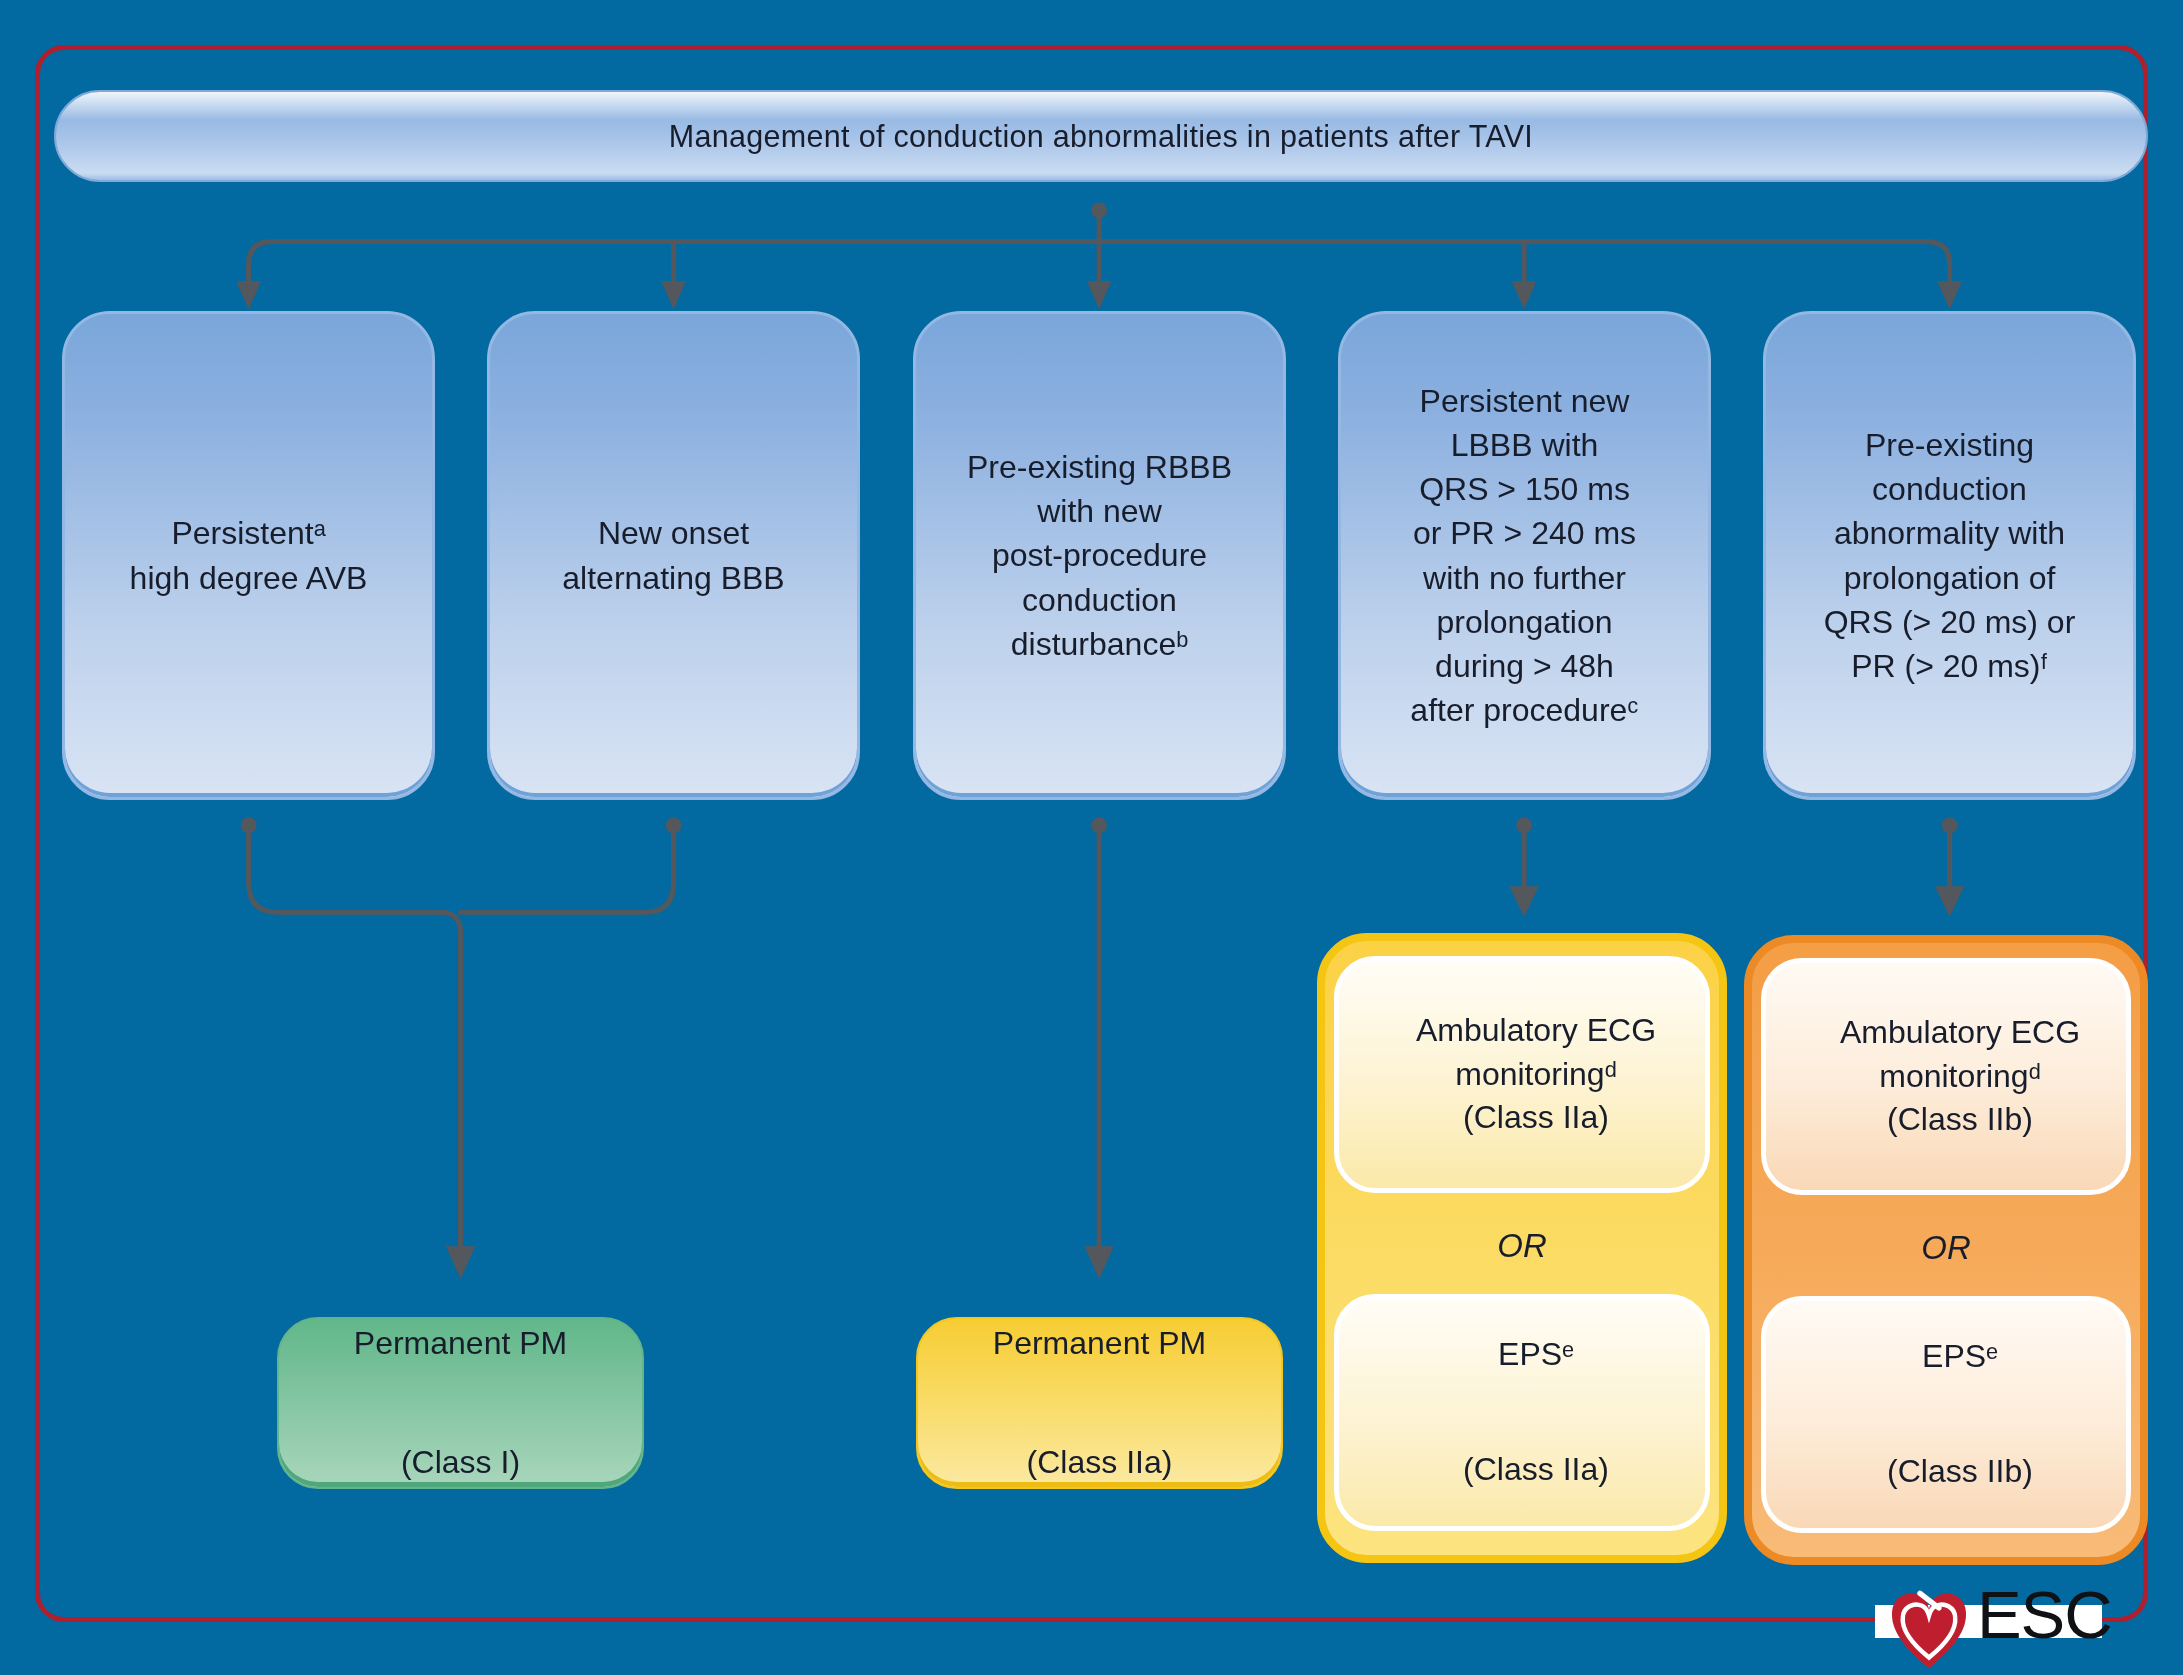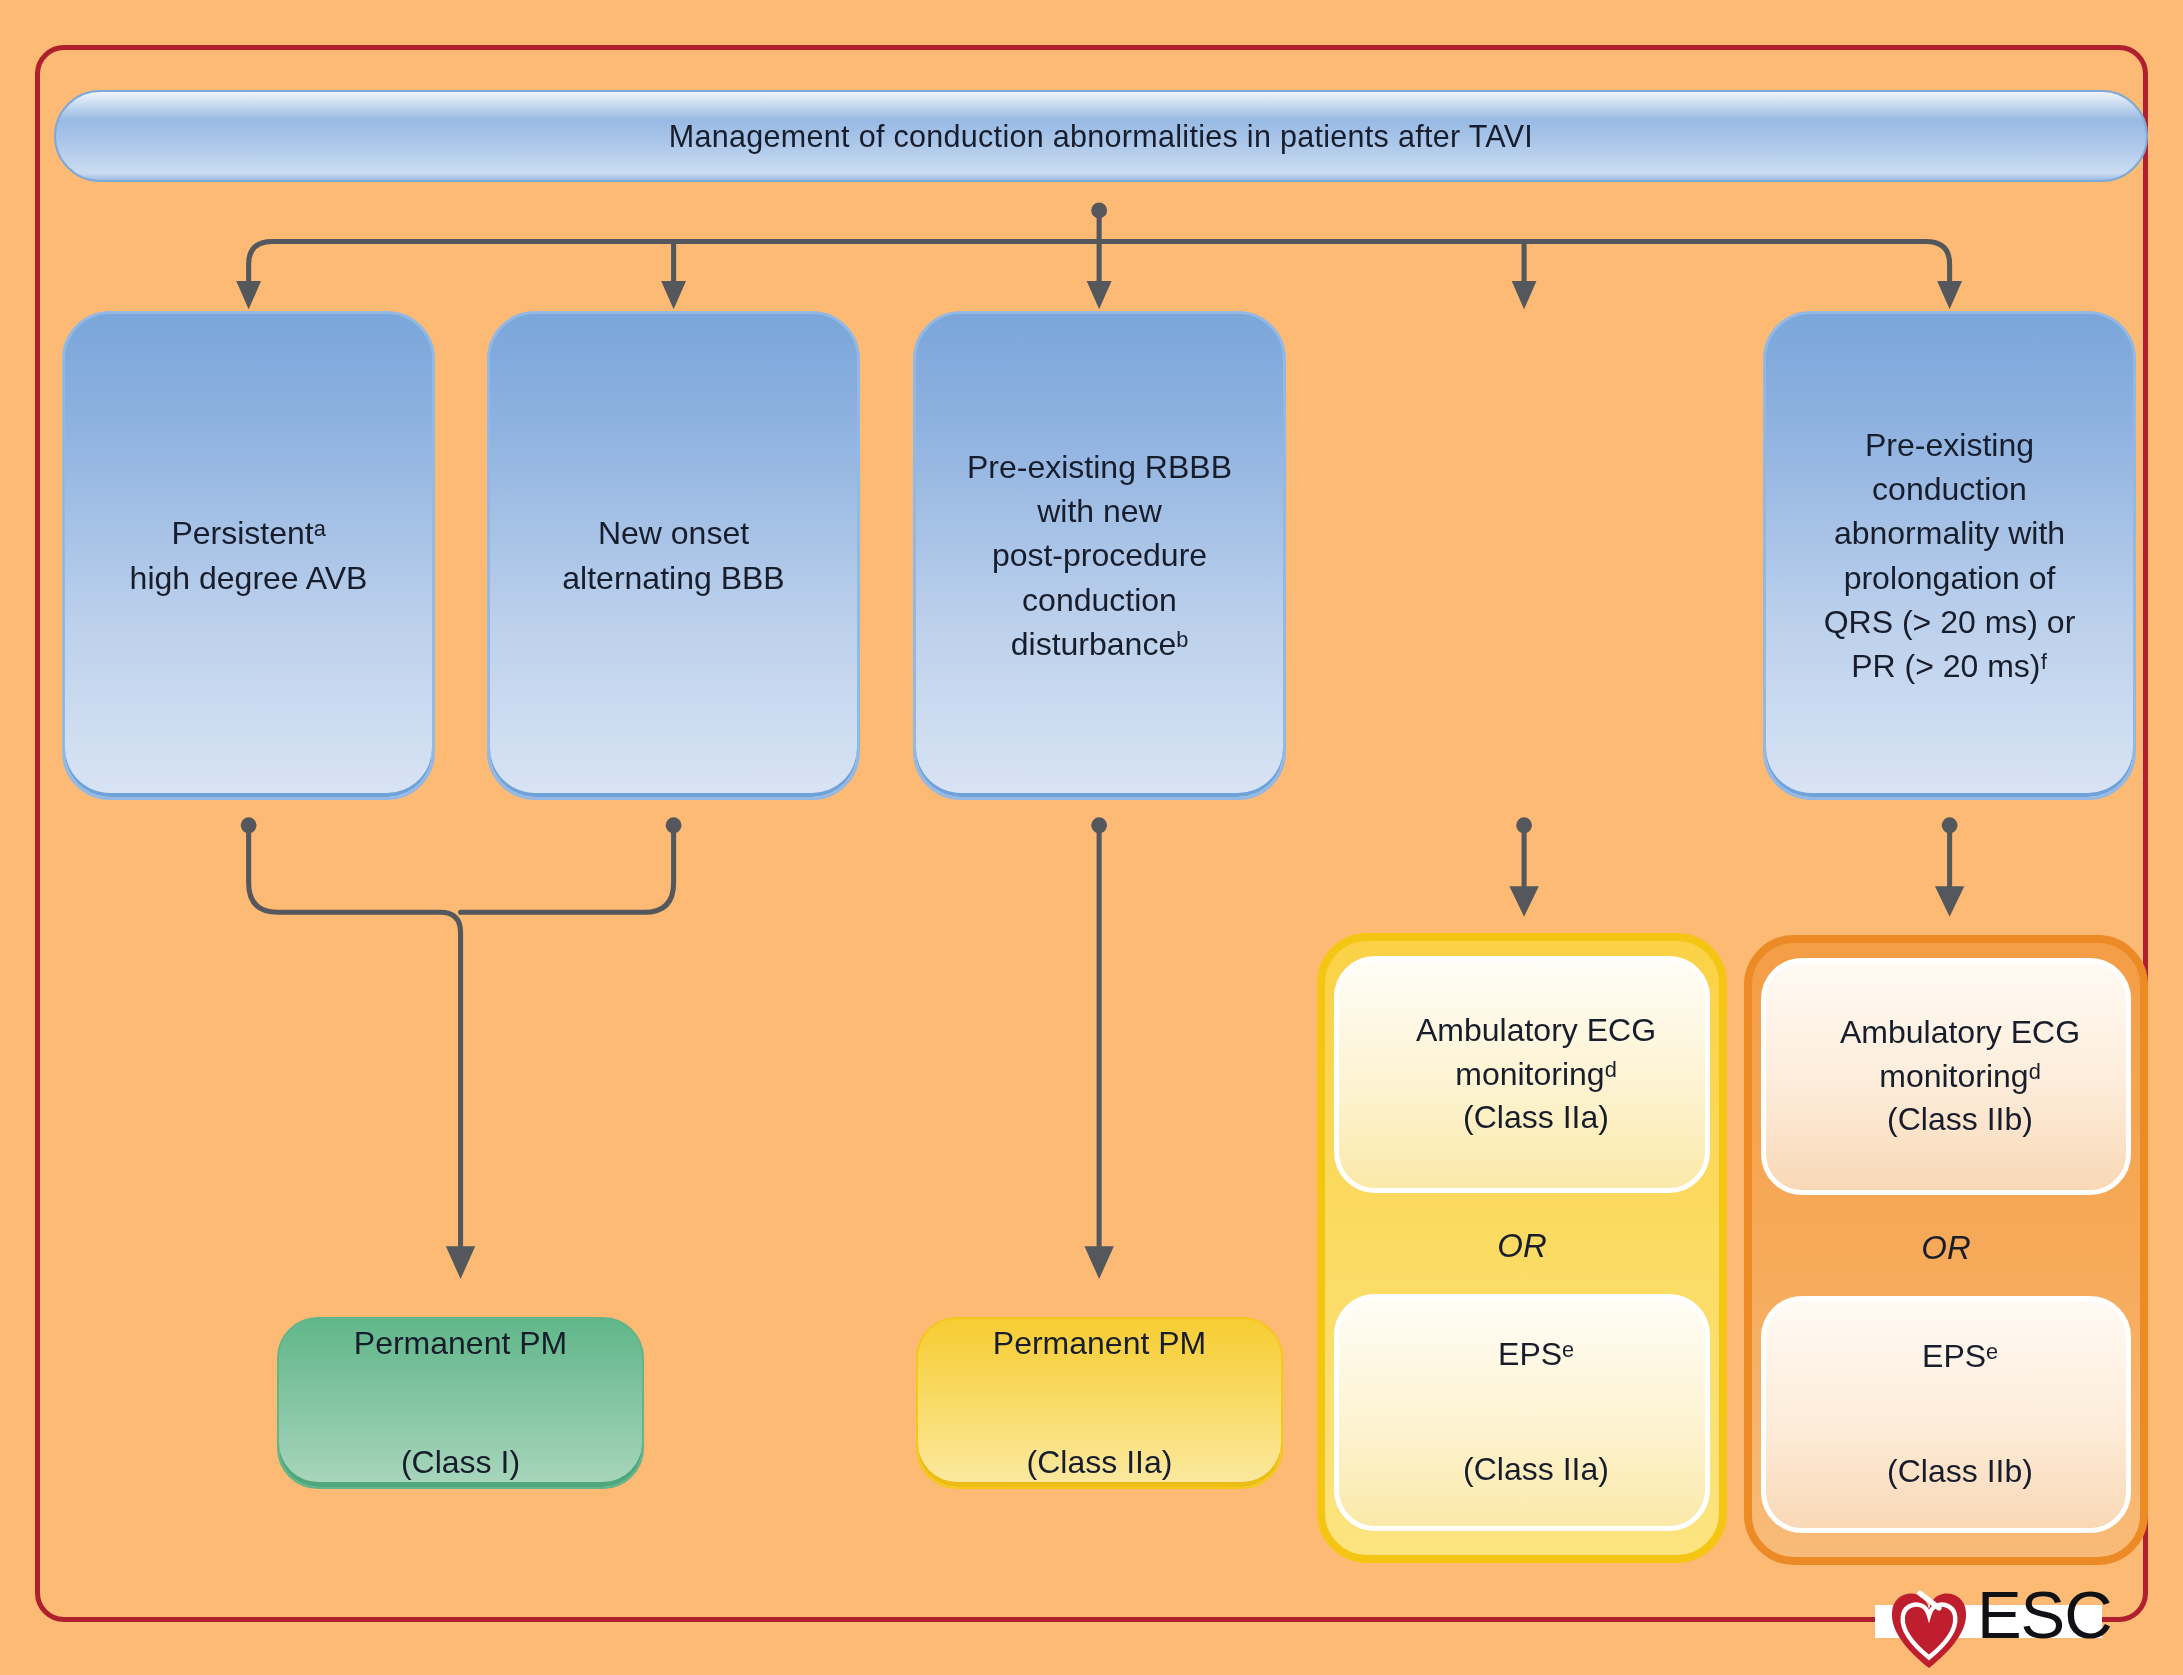--- a/index.html
+++ b/index.html
@@ -1,17 +1,17 @@
 <!DOCTYPE html>
 <html style="--frame_red: #b01f2e; --class_iia_yellow: #f5c513; --class_iib_orange: #ec8a26; --arrow_gray: #54585c; --text_dark: #181d2c; --esc_red: #bf1e2e;font-size:9px"><head>
 <meta charset="utf-8">
 <style>
   html,body{margin:0;padding:0;background:#fff;}
   .canvas{
-    position:relative;width:2183px;height:1676px;background:#fdba74;overflow:hidden;
+    position:relative;width:2183px;height:1676px;background:#0369a1;overflow:hidden;
     font-family:"Liberation Sans",sans-serif;color:var(--text_dark,#181d2c);
   }
   .frame{
     position:absolute;left:35px;top:45px;width:2113px;height:1577px;box-sizing:border-box;
     border:5.7px solid var(--frame_red,#b01f2e);border-radius:29px;
   }
   .title{
     position:absolute;left:54px;top:90px;width:2094px;height:92px;box-sizing:border-box;
     border-radius:46px;border:2.3px solid #7fa9d6;
     background:linear-gradient(180deg,#f0f5fb 0%,#98bae4 32%,#a9c5e9 55%,#cadcf1 92%,#9fbde5 100%);
@@ -124,20 +124,30 @@
     <span class="ml">New onset
 alternating BBB</span>
   </div>
   <div class="cbox" style="left:913px">
     <span class="ml">Pre-existing RBBB
 with new
 post-procedure
 conduction
 disturbanceᵇ</span>
   </div>
+  <div class="cbox" style="left:1338px">
+    <span class="ml">Persistent new
+LBBB with
+QRS &gt; 150 ms
+or PR &gt; 240 ms
+with no further
+prolongation
+during &gt; 48h
+after procedureᶜ</span>
+  </div>
   <div class="cbox" style="left:1763px">
     <span class="ml">Pre-existing
 conduction
 abnormality with
 prolongation of
 QRS (&gt; 20 ms) or
 PR (&gt; 20 ms)ᶠ</span>
   </div>
 
   <div class="obox green">

